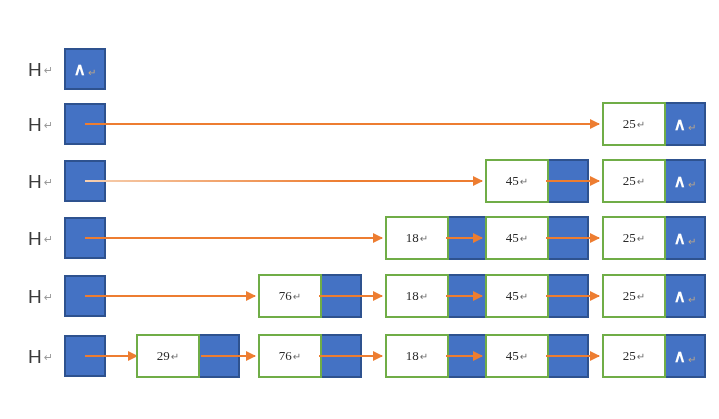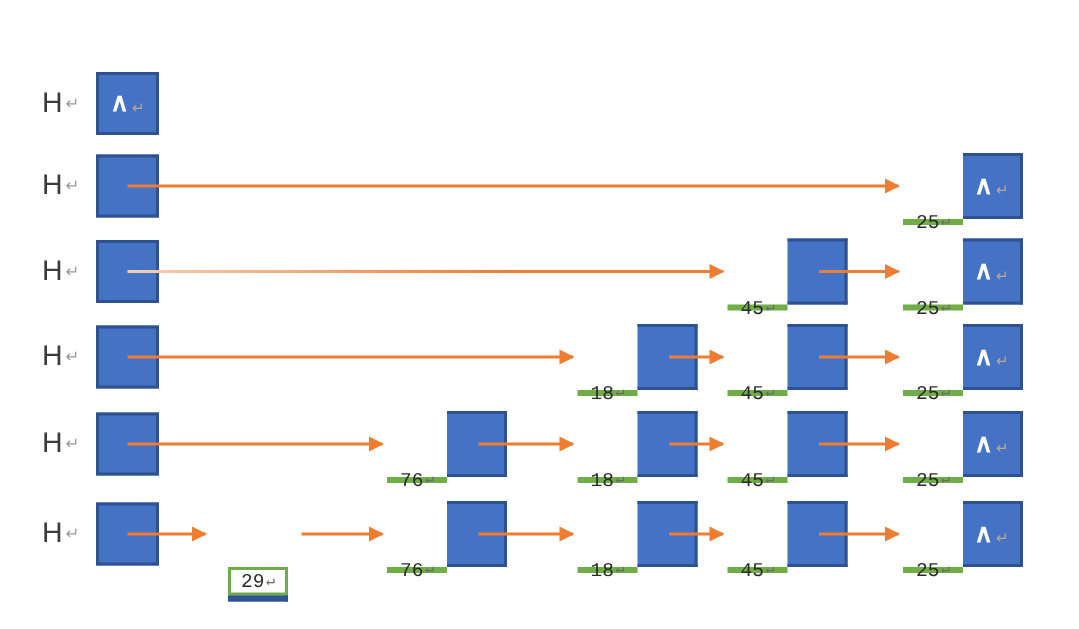--- a/index.html
+++ b/index.html
@@ -75,32 +75,31 @@
   
   .node {
     position: absolute;
     top: 50%;
     transform: translateY(-50%);
     height: 44px;
     display: flex;
     align-items: stretch;
   }
   .node .value-cell {
-    width: 40px;
+    width: 64px;
     background: #ffffff;
     border: 2px solid #70AD47;
     box-sizing: border-box;
     display: flex;
     align-items: center;
     justify-content: center;
     font-size: 13px;
     color: #2b2b2b;
-    font-family: Liberation Mono, monospace;
+    font-family: Liberation Serif, serif;
     white-space: nowrap;
-    margin-top: 44px;
   }
   .node .value-cell .cr {
     font-size: 10px;
     color: #6b6b6b;
     margin-left: 1px;
     vertical-align: 1px;
   }
   .node .ptr-cell {
     width: 40px;
     background: #4472C4;
@@ -255,21 +254,21 @@
       <div class="ptr-cell is-null">
         <span class="null-mark"><span>∧</span><span class="cr">↵</span></span>
       </div>
     </div>
   </div>
 
   <div class="row" style="top:331px;">
     <span class="head-label"><span>H</span><span class="cr">↵</span></span>
     <div class="head-box"></div>
     <div class="arrow" style="left:85px; width:52px;"></div>
-    <div class="node" style="left:152px;flex-direction:column;">
+    <div class="node" style="left:136px;">
       <div class="value-cell">
           <span>29</span>
           <span class="cr">↵</span>
         </div>
       <div class="ptr-cell"></div>
     </div>
     <div class="arrow" style="left:201px; width:54px;"></div>
     <div class="node" style="left:258px;">
       <div class="value-cell">
           <span>76</span>

